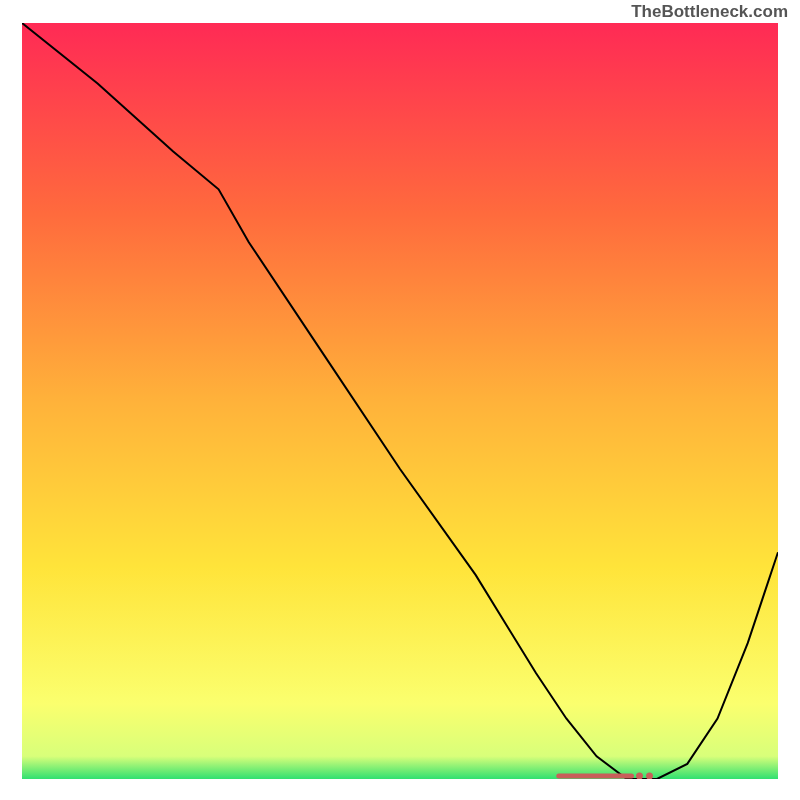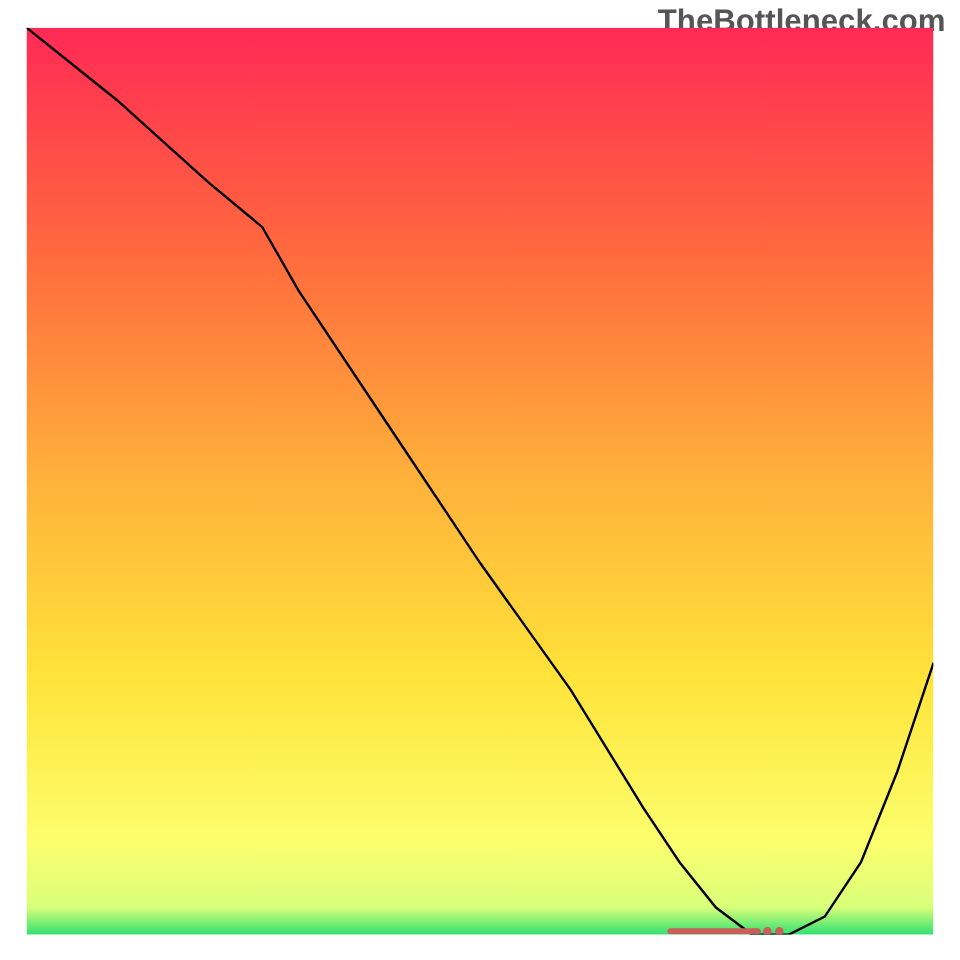--- a/index.html
+++ b/index.html
@@ -13,21 +13,21 @@
   }
   .stage {
     position: relative;
     width: 800px;
     height: 800px;
   }
   .watermark {
     position: absolute;
     top: 2px;
     right: 12px;
-    font-size: 26px;
+    font-size: 17px;
     font-weight: bold;
     color: #555555;
     letter-spacing: 0px;
     user-select: none;
   }
   .plot-area {
     position: absolute;
     left: 22px;
     top: 23px;
     width: 756px;

